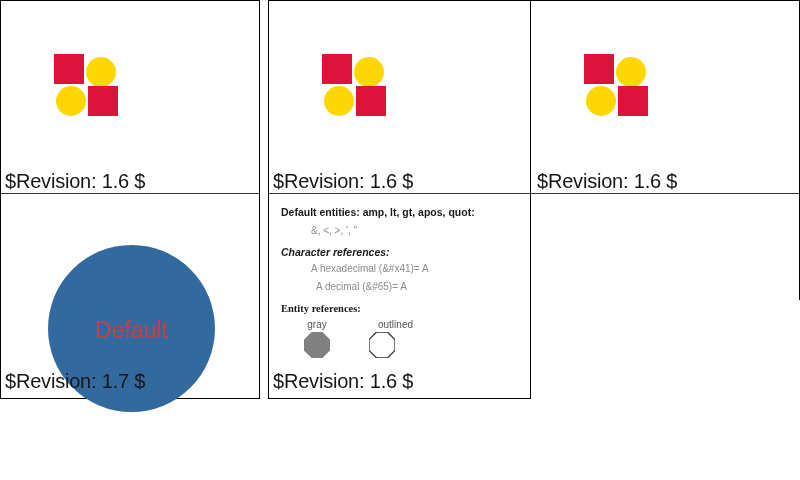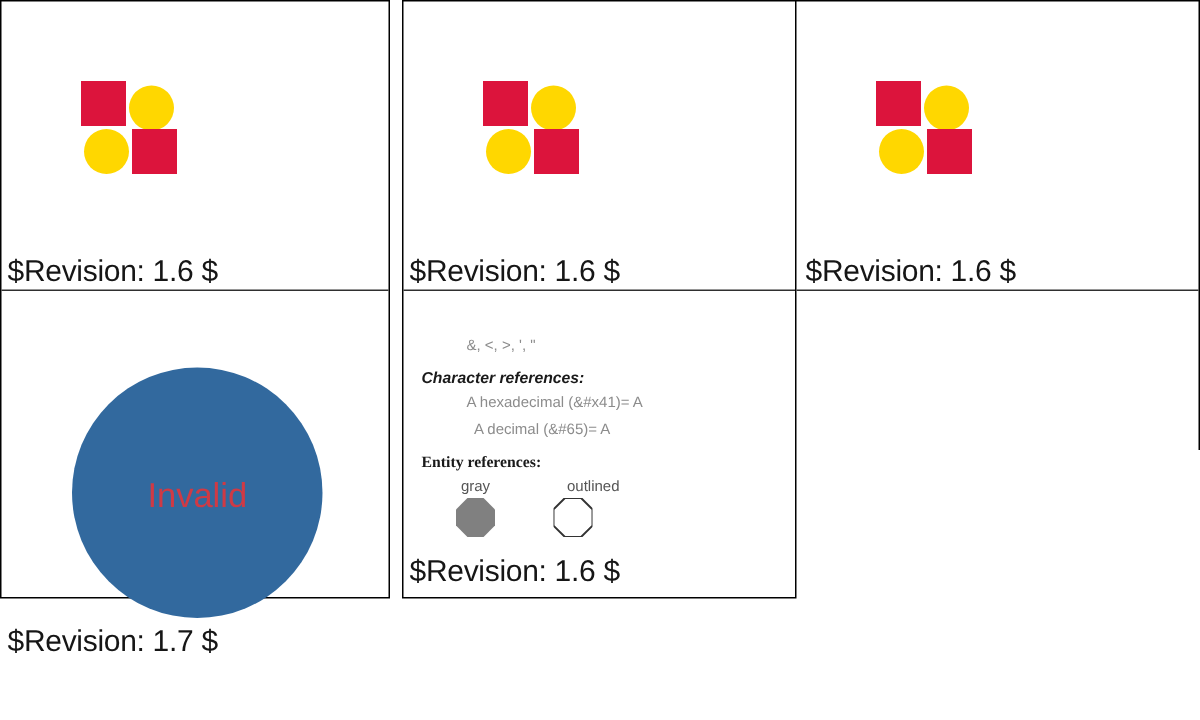--- a/index.html
+++ b/index.html
@@ -148,38 +148,39 @@
     <div class="cell sq tl" style="background:#dc143c;"></div>
     <div class="cell ci tr" style="background:#ffd700;"></div>
     <div class="cell ci bl" style="background:#ffd700;"></div>
     <div class="cell sq br" style="background:#dc143c;"></div>
   </div>
 
   <div class="rev-divider" style="top:192px;"></div>
   <div class="rev-text" style="left:4px; top:170px;">$Revision: 1.6 $</div>
 
   <div id="invalid-circle">
-    <div id="invalid-label">Invalid</div>
-  </div>
-
-  <div class="rev-text" style="left:4px; top:370px;margin-top:47px;">$Revision: 1.7 $</div>
+    <div id="invalid-label">Default</div>
+  </div>
+
+  <div class="rev-text" style="left:4px; top:370px;">$Revision: 1.7 $</div>
 </div>
 
 <div class="panel" id="panel-middle">
 
   <div class="logo" style="left:53px; top:53px;">
     <div class="cell sq tl" style="background:#dc143c;"></div>
     <div class="cell ci tr" style="background:#ffd700;"></div>
     <div class="cell ci bl" style="background:#ffd700;"></div>
     <div class="cell sq br" style="background:#dc143c;"></div>
   </div>
 
   <div class="rev-divider" style="top:192px;"></div>
   <div class="rev-text" style="left:4px; top:170px;">$Revision: 1.6 $</div>
 
+  <div class="ent-head" style="left:12px; top:205px;">Default entities: amp, lt, gt, apos, quot:</div>
 
   <div class="ent-sub" style="left:42px; top:224px;">&amp;, &lt;, &gt;, ', "</div>
 
   <div class="ent-head" style="left:12px; top:245px;font-style:italic;">Character references:</div>
 
   <div class="ent-sub" style="left:42px; top:262px;">A hexadecimal (&amp;#x41)= A</div>
 
   <div class="ent-sub" style="left:47px; top:280px;">A decimal (&amp;#65)= A</div>
 
   <div class="ent-head" style="left:12px; top:302px;font-family:Liberation Serif, serif;">Entity references:</div>

